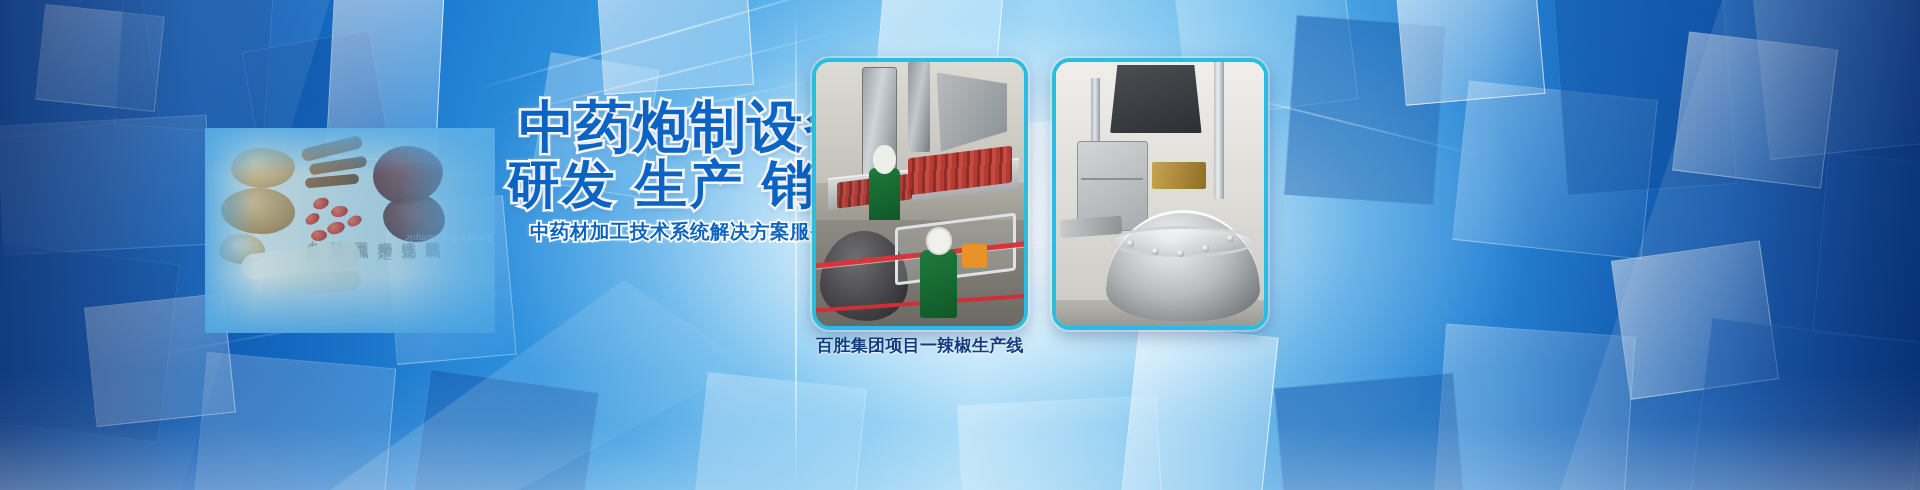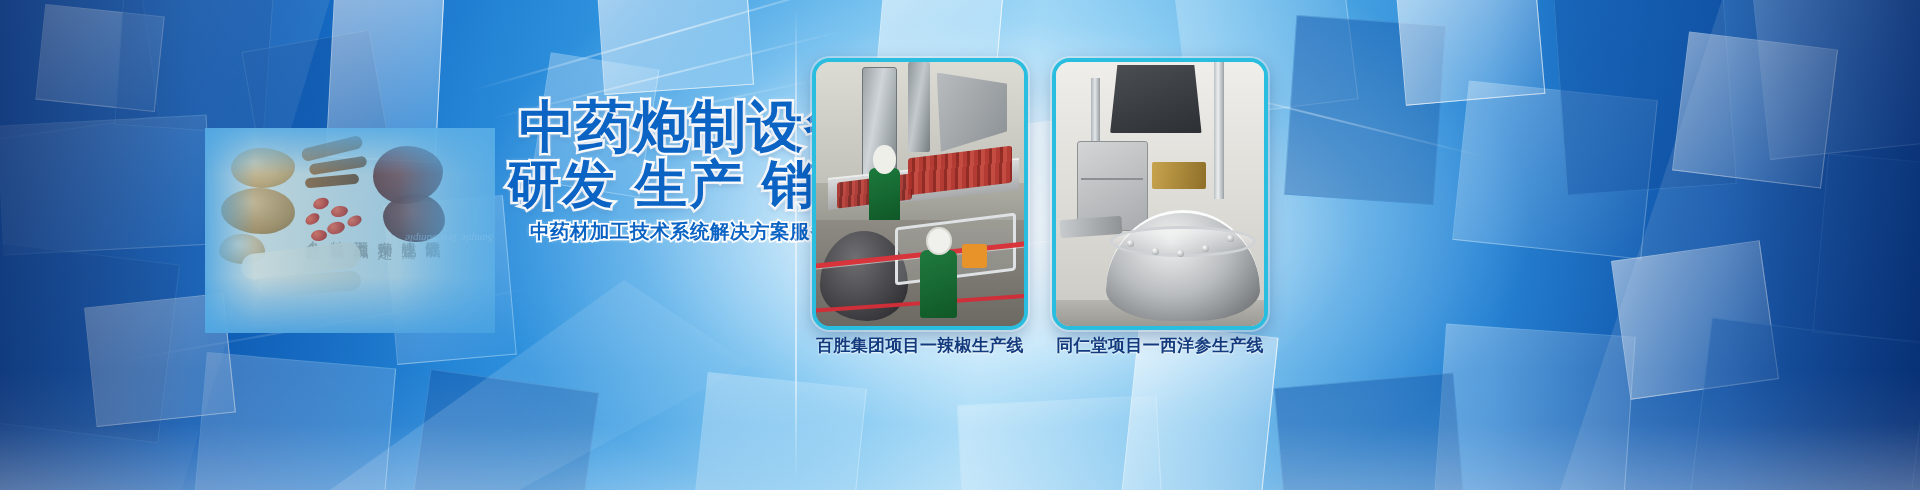--- a/index.html
+++ b/index.html
@@ -417,16 +417,15 @@
       <div class="p2-floor"></div>
       <div class="p2-vessel"></div>
       <div class="p2-vrim"></div>
       <div class="p2-bolt" style="left:34%; bottom:30%;"></div>
       <div class="p2-bolt" style="left:46%; bottom:27%;"></div>
       <div class="p2-bolt" style="left:58%; bottom:26%;"></div>
       <div class="p2-bolt" style="left:70%; bottom:28%;"></div>
       <div class="p2-bolt" style="left:82%; bottom:32%;"></div>
     </div>
   </div>
-  <div class="caption right">同仁堂项目一西洋参生产线</div>
 
   <div class="floor-sheen"></div>
 </div>
 
 </body></html>

